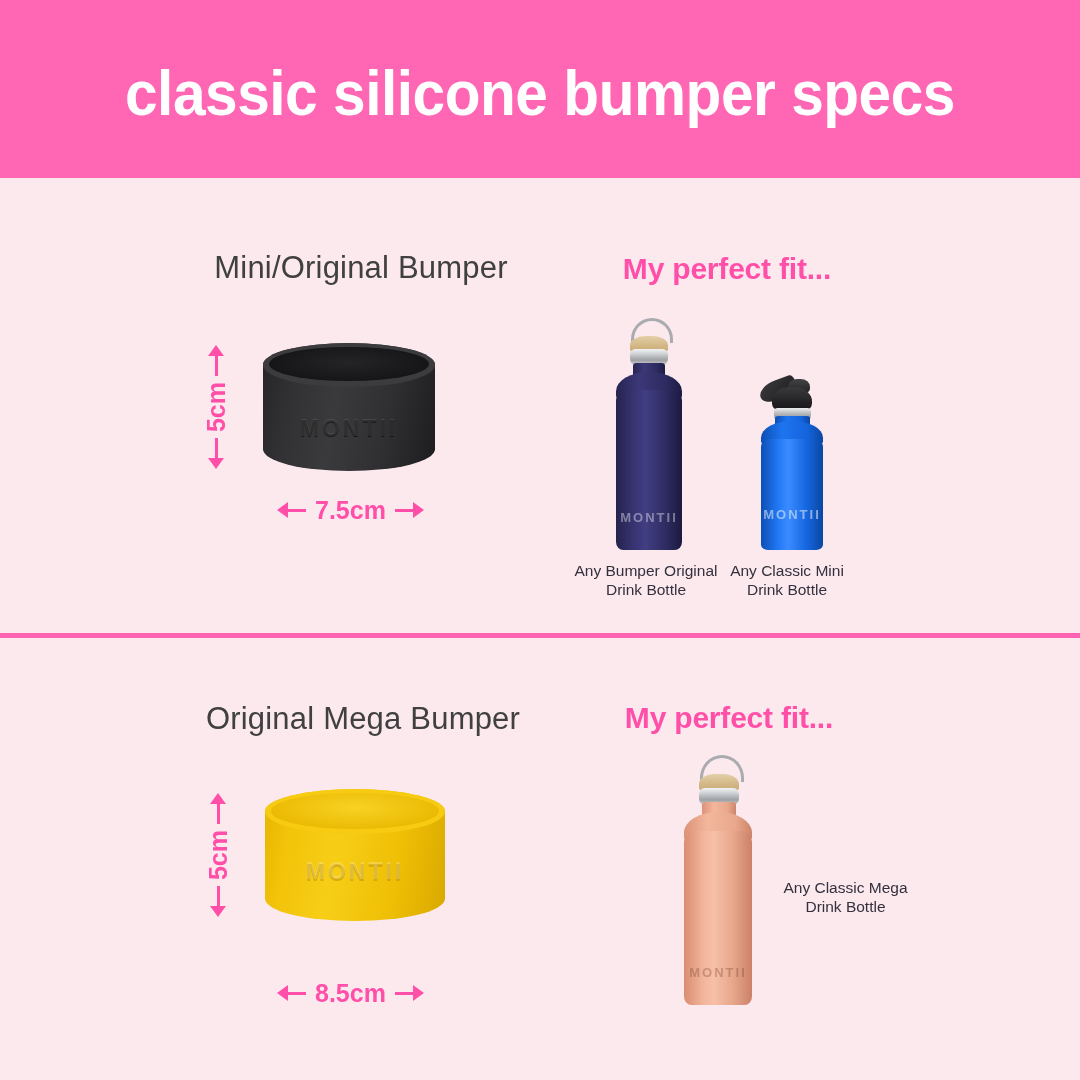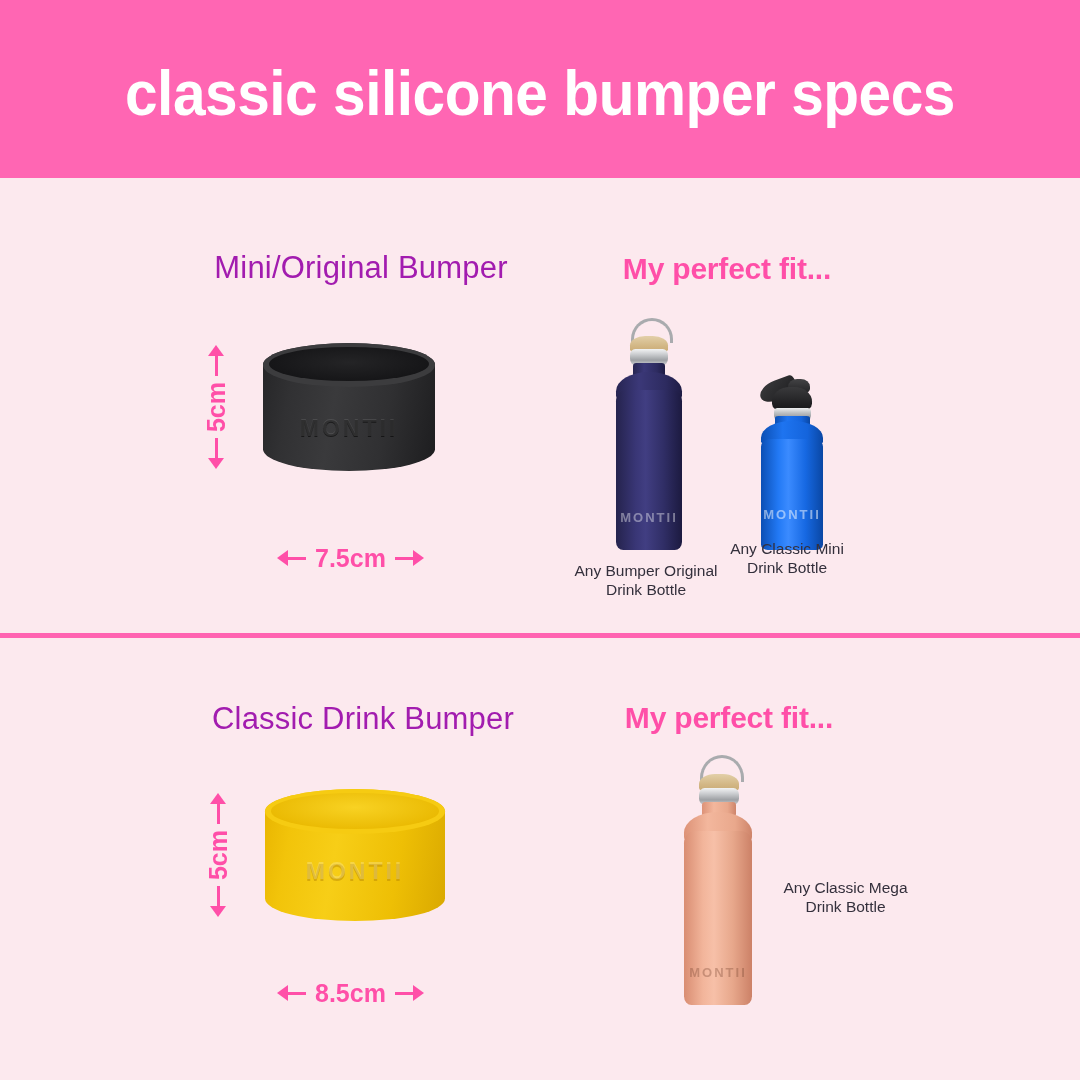--- a/index.html
+++ b/index.html
@@ -44,21 +44,21 @@
     left: 0;
     top: 633px;
     width: 1080px;
     height: 5px;
     background: #FF63B1;
   }
 
   .bumper-heading {
     position: absolute;
     text-align: center;
-    color: #a21caf;
+    color: #404040;
     font-size: 31px;
     font-weight: normal;
     letter-spacing: 0.2px;
     white-space: nowrap;
   }
   .fit-heading {
     position: absolute;
     text-align: center;
     color: #FF4FA8;
     font-size: 30px;
@@ -279,21 +279,21 @@
 </div>
 
 <div class="dim-v" style="left:199px; top:345px; height:134px;">
   <div class="arrow-up"></div>
   <div class="shaft" style="height:20px;"></div>
   <div class="dim-label">5cm</div>
   <div class="shaft" style="height:20px;"></div>
   <div class="arrow-down"></div>
 </div>
 
-<div class="dim-h" style="left:277px; top:493px; width:145px;margin-top:48px;">
+<div class="dim-h" style="left:277px; top:493px; width:145px;">
   <div class="arrow-left"></div>
   <div class="shaft" style="width:18px;"></div>
   <div class="dim-label">7.5cm</div>
   <div class="shaft" style="width:18px;"></div>
   <div class="arrow-right"></div>
 </div>
 
 <div class="fit-heading" style="left:556px; top:252px; width:342px;">My perfect fit...</div>
 
 <div class="bottle" id="bottle-original" style="left:608px; top:318px; width:82px; height:232px;">
@@ -313,26 +313,26 @@
   <div class="sipper-spout" style="left:4px; top:5px; width:38px; height:19px;"></div>
   <div class="sipper-knob" style="left:33px; top:4px; width:22px; height:14px;"></div>
   <div class="sipper-cap" style="left:17px; top:12px; width:40px; height:24px;"></div>
   <div class="sipper-ring" style="left:19px; top:33px; width:37px; height:11px;"></div>
   <div class="neck" style="left:20px; top:41px; width:35px; height:10px; background:linear-gradient(90deg,#0C4FB4 0%,#1E74F0 35%,#1464DC 75%,#0A47A4 100%);"></div>
   <div class="shoulder" style="left:6px; top:46px; width:62px; height:26px; background:linear-gradient(90deg,#0C4FB4 0%,#1E74F0 35%,#1464DC 75%,#0A47A4 100%);"></div>
   <div class="body" style="left:6px; top:64px; width:62px; height:111px; background:linear-gradient(90deg,#0C4FB4 0%,#2279F5 28%,#3B8BFF 44%,#1668E2 72%,#0A47A4 100%);"></div>
   <div class="logo" style="top:132px; color:rgba(255,255,255,0.50);">MONTII</div>
 </div>
 
-<div class="bottle-caption" style="left:692px; top:539px; width:190px;">Any Classic Mini
+<div class="bottle-caption" style="left:692px; top:561px; width:190px;">Any Classic Mini
 Drink Bottle</div>
 
 <div id="section-divider"></div>
 
-<div class="bumper-heading" style="left:138px; top:701px; width:450px;">Classic Drink Bumper</div>
+<div class="bumper-heading" style="left:138px; top:701px; width:450px;">Original Mega Bumper</div>
 
 <div class="bumper" id="bumper-mega" style="left:265px; top:789px; width:180px; height:132px;">
   <div class="body"></div>
   <div class="rim"></div>
   <div class="cavity"></div>
   <div class="logo">MONTII</div>
 </div>
 
 <div class="dim-v" style="left:201px; top:793px; height:134px;">
   <div class="arrow-up"></div>

